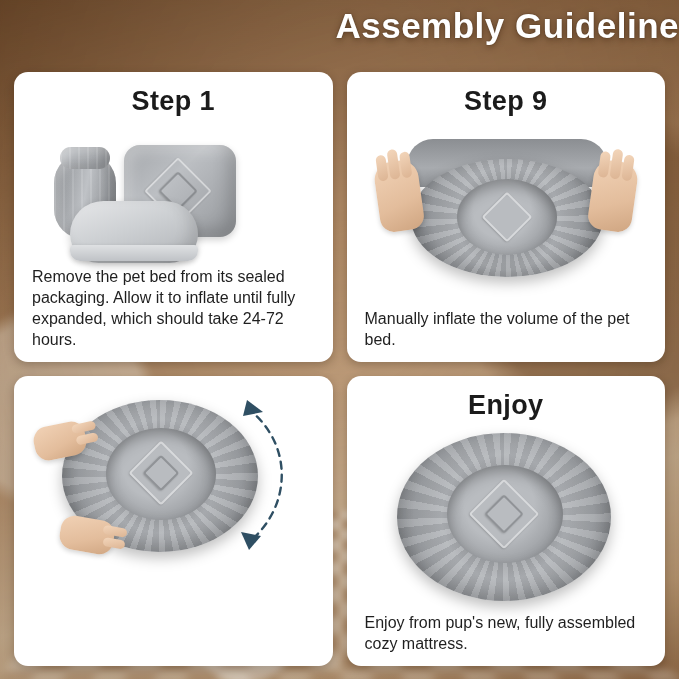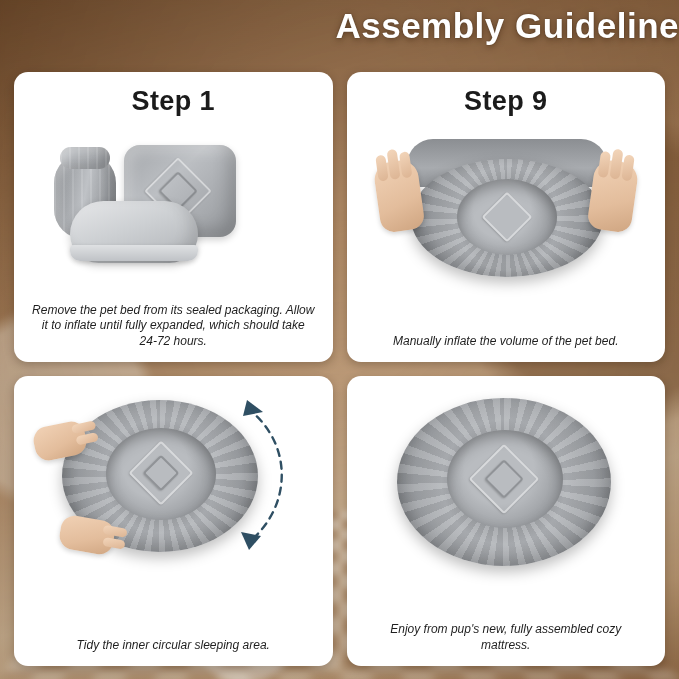--- a/index.html
+++ b/index.html
@@ -79,27 +79,26 @@
     color: #1b1b1b;
     letter-spacing: 0.4px;
     margin-top: 4px;
   }
   .card-art {
     flex: 1 1 auto;
     width: 100%;
     position: relative;
   }
   .card-caption {
-    font-size: 12px;
+    font-size: 16px;
     line-height: 1.32;
     color: #1f1f1f;
-    text-align: center;
+    text-align: left;
     padding: 0 6px 4px;
     max-width: 300px;
-    font-style: italic;
   }
 
   
   .roll {
     position: absolute;
     background: linear-gradient(100deg,#8e9195 0%, #a9acb0 28%, #c3c6ca 50%, #9b9ea2 78%, #85888c 100%);
     border-radius: 26px;
     box-shadow: inset -6px -4px 12px rgba(0,0,0,0.18), inset 4px 4px 10px rgba(255,255,255,0.35);
   }
   .roll::after {
@@ -241,24 +240,24 @@
         <div class="finger" style="right:-12px; top:4px; width:24px; height:9px;"></div>
         <div class="finger" style="right:-12px; top:16px; width:22px; height:9px;"></div>
       </div>
 
       <svg class="arrow-svg" width="86" height="170" viewBox="0 0 86 170">
         <path d="M18 18 C64 52, 64 116, 20 152" fill="none" stroke="#2f4f63" stroke-width="2.4" stroke-dasharray="7 6" stroke-linecap="round"></path>
         <polygon points="18,10 34,22 14,26" fill="#2f4f63"></polygon>
         <polygon points="20,160 12,142 32,146" fill="#2f4f63"></polygon>
       </svg>
     </div>
-    <div class="card-caption">Tidy the inner circular sleeping area.</div>
-  </div>
-
-  <div class="card">
+  </div>
+
+  <div class="card">
+    <div class="card-title">Enjoy</div>
     <div class="card-art">
       <div class="donut-outer" style="left:38px; top:12px; width:214px; height:168px;"></div>
       <div class="donut-inner" style="left:88px; top:44px; width:116px; height:98px;">
         <div class="diamond" style="left:32px; top:24px; width:50px; height:50px;"></div>
         <div class="diamond dk" style="left:43px; top:35px; width:28px; height:28px;"></div>
       </div>
     </div>
     <div class="card-caption">Enjoy from pup's new, fully assembled cozy mattress.</div>
   </div>
 

